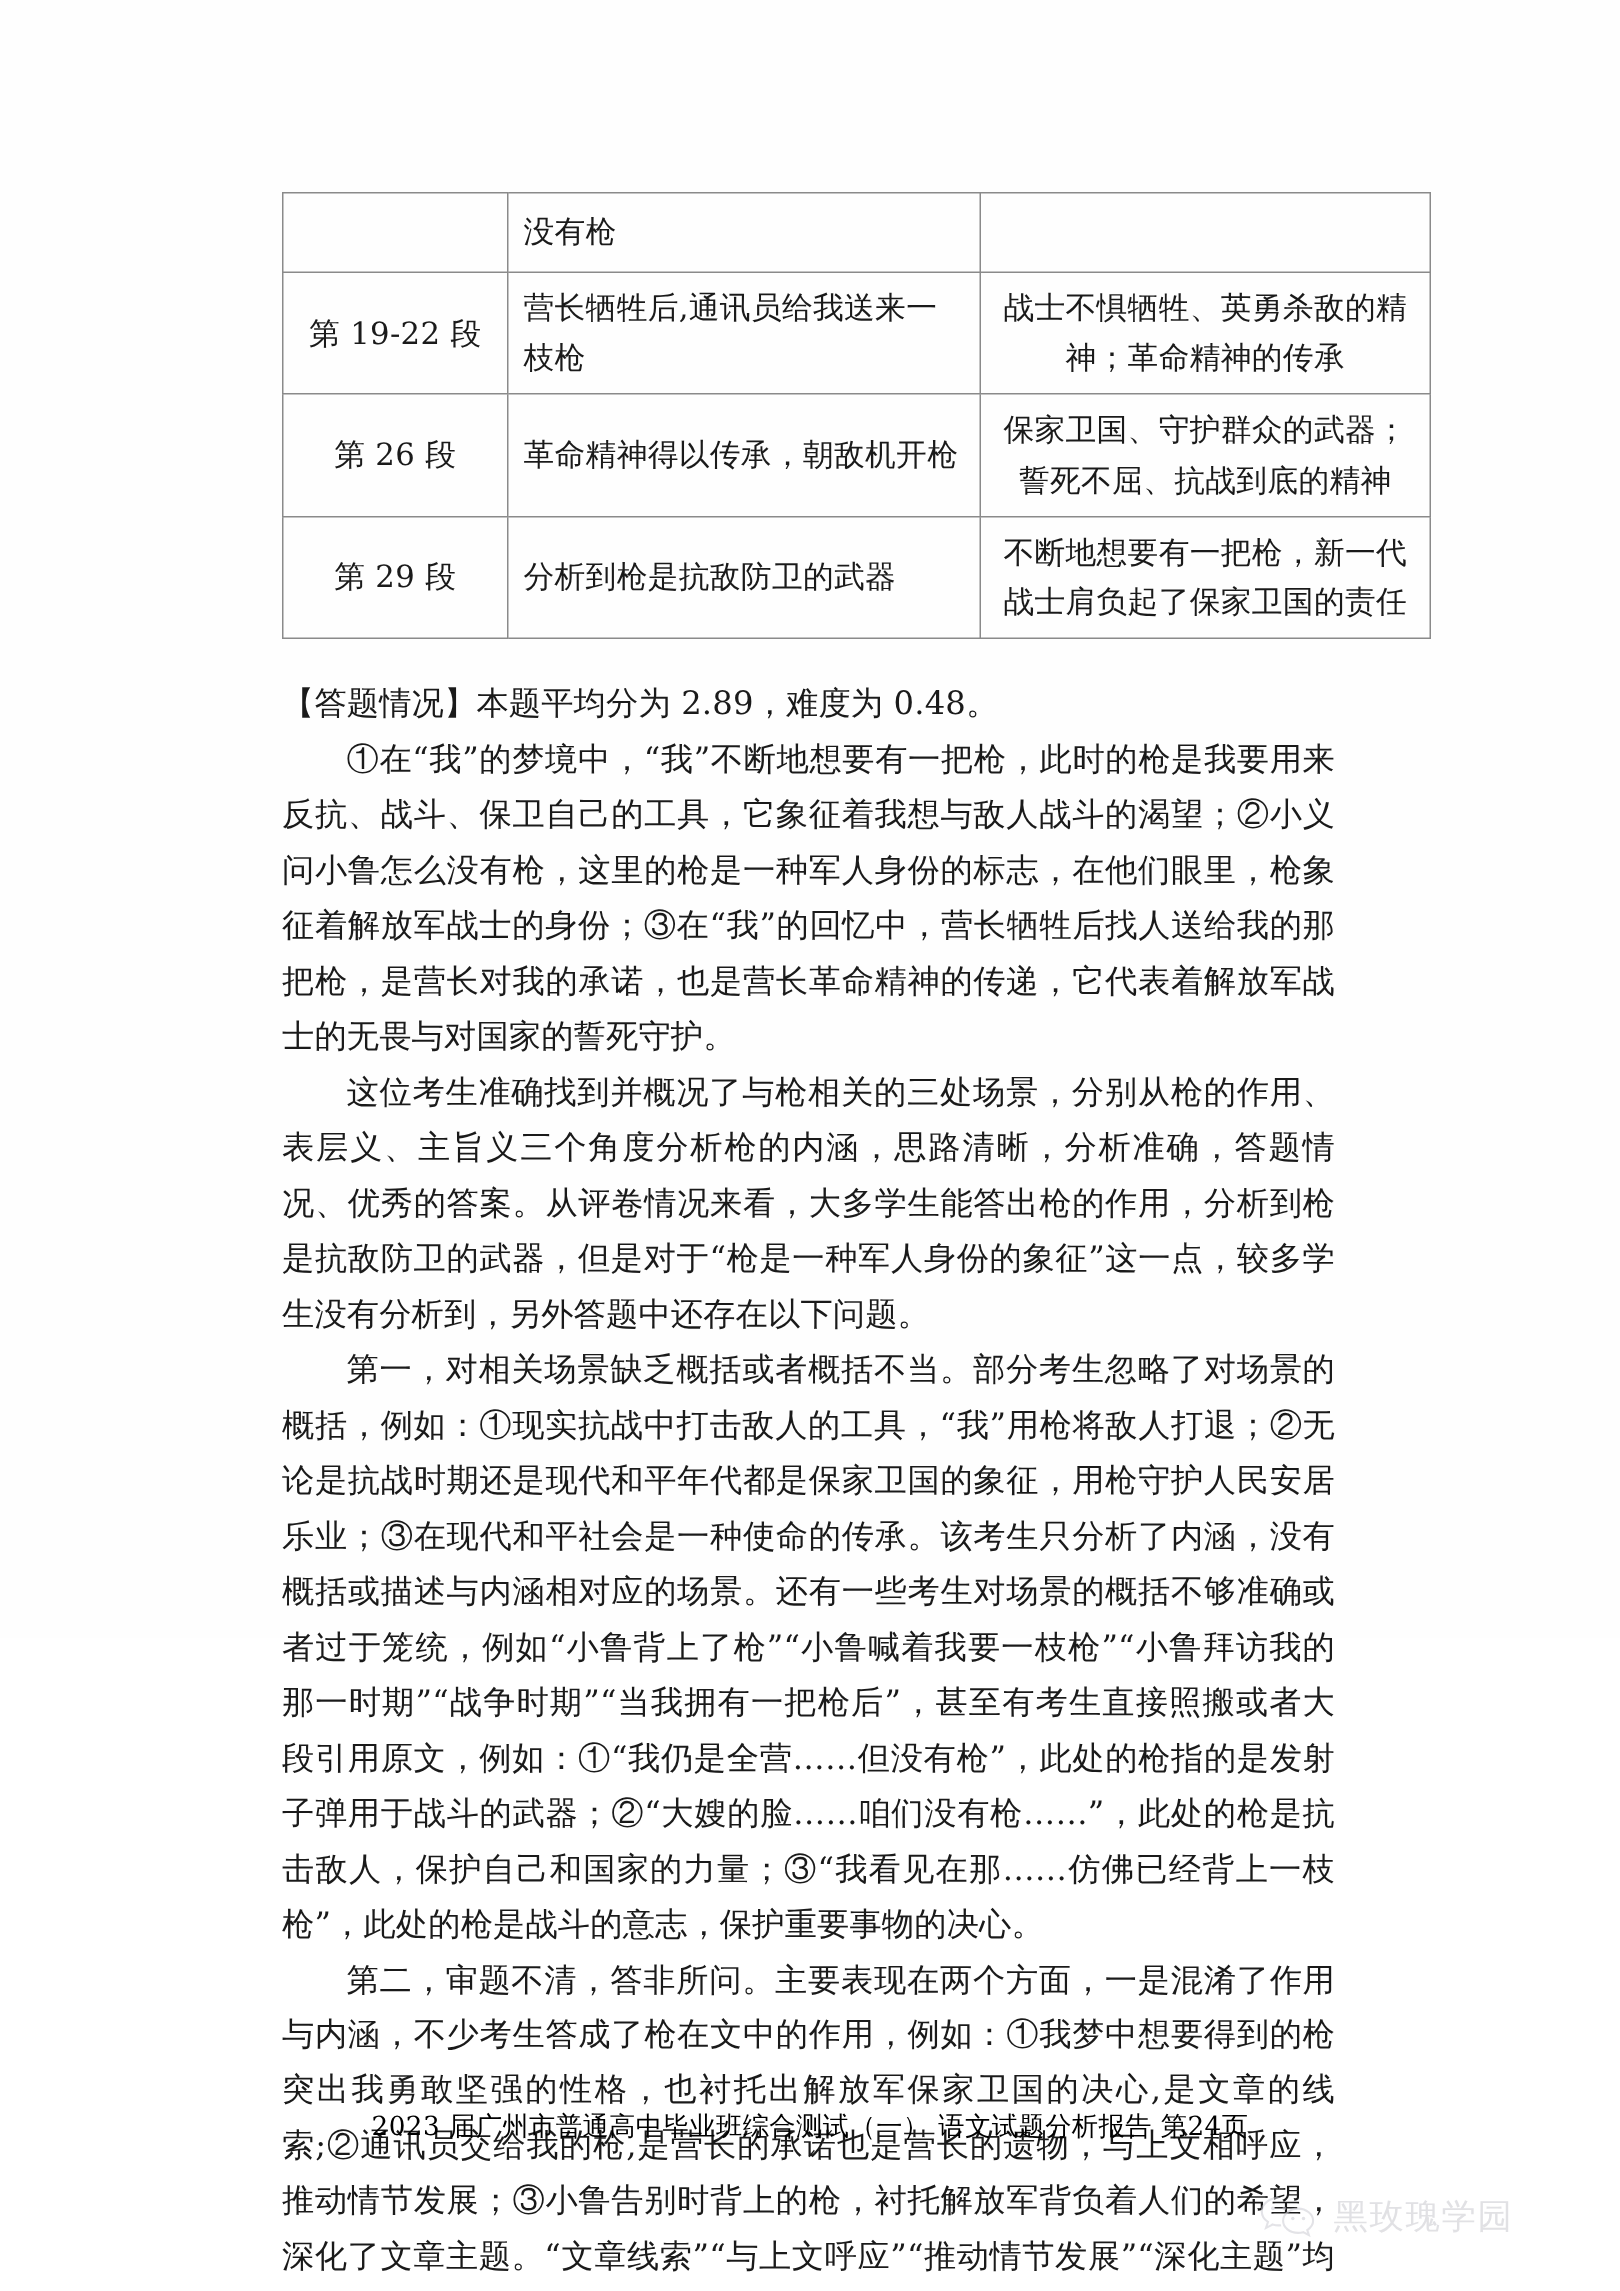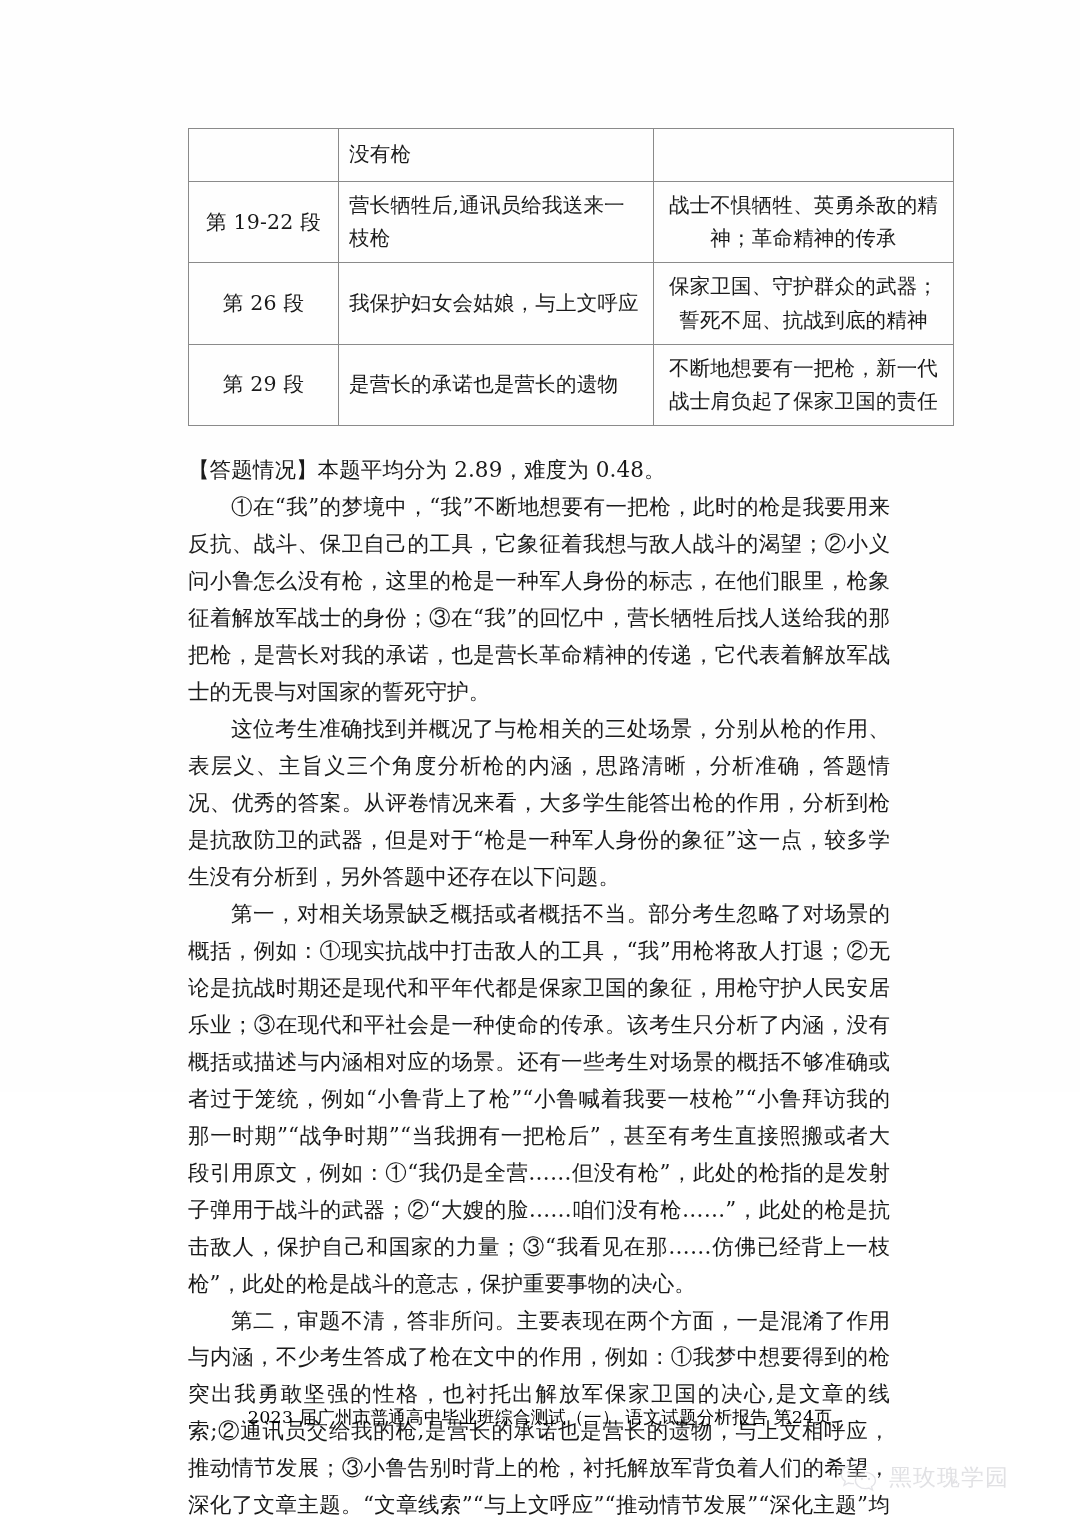--- a/index.html
+++ b/index.html
@@ -136,26 +136,26 @@
           <td class="c2">没有枪</td>
           <td class="c3"></td>
         </tr>
         <tr>
           <td class="c1">第 19-22 段</td>
           <td class="c2">营长牺牲后,通讯员给我送来一枝枪</td>
           <td class="c3">战士不惧牺牲、英勇杀敌的精神；革命精神的传承</td>
         </tr>
         <tr>
           <td class="c1">第 26 段</td>
-          <td class="c2">我保护妇女会姑娘，与上文呼应</td>
+          <td class="c2">革命精神得以传承，朝敌机开枪</td>
           <td class="c3">保家卫国、守护群众的武器；誓死不屈、抗战到底的精神</td>
         </tr>
         <tr>
           <td class="c1">第 29 段</td>
-          <td class="c2">是营长的承诺也是营长的遗物</td>
+          <td class="c2">分析到枪是抗敌防卫的武器</td>
           <td class="c3">不断地想要有一把枪，新一代战士肩负起了保家卫国的责任</td>
         </tr>
       </tbody>
     </table>
 
     <p class="para noindent stats-line">【答题情况】本题平均分为 2.89，难度为 0.48。</p>
 
 
     <p class="para indent">①在“我”的梦境中，“我”不断地想要有一把枪，此时的枪是我要用来反抗、战斗、保卫自己的工具，它象征着我想与敌人战斗的渴望；②小义问小鲁怎么没有枪，这里的枪是一种军人身份的标志，在他们眼里，枪象征着解放军战士的身份；③在“我”的回忆中，营长牺牲后找人送给我的那把枪，是营长对我的承诺，也是营长革命精神的传递，它代表着解放军战士的无畏与对国家的誓死守护。</p>
 

